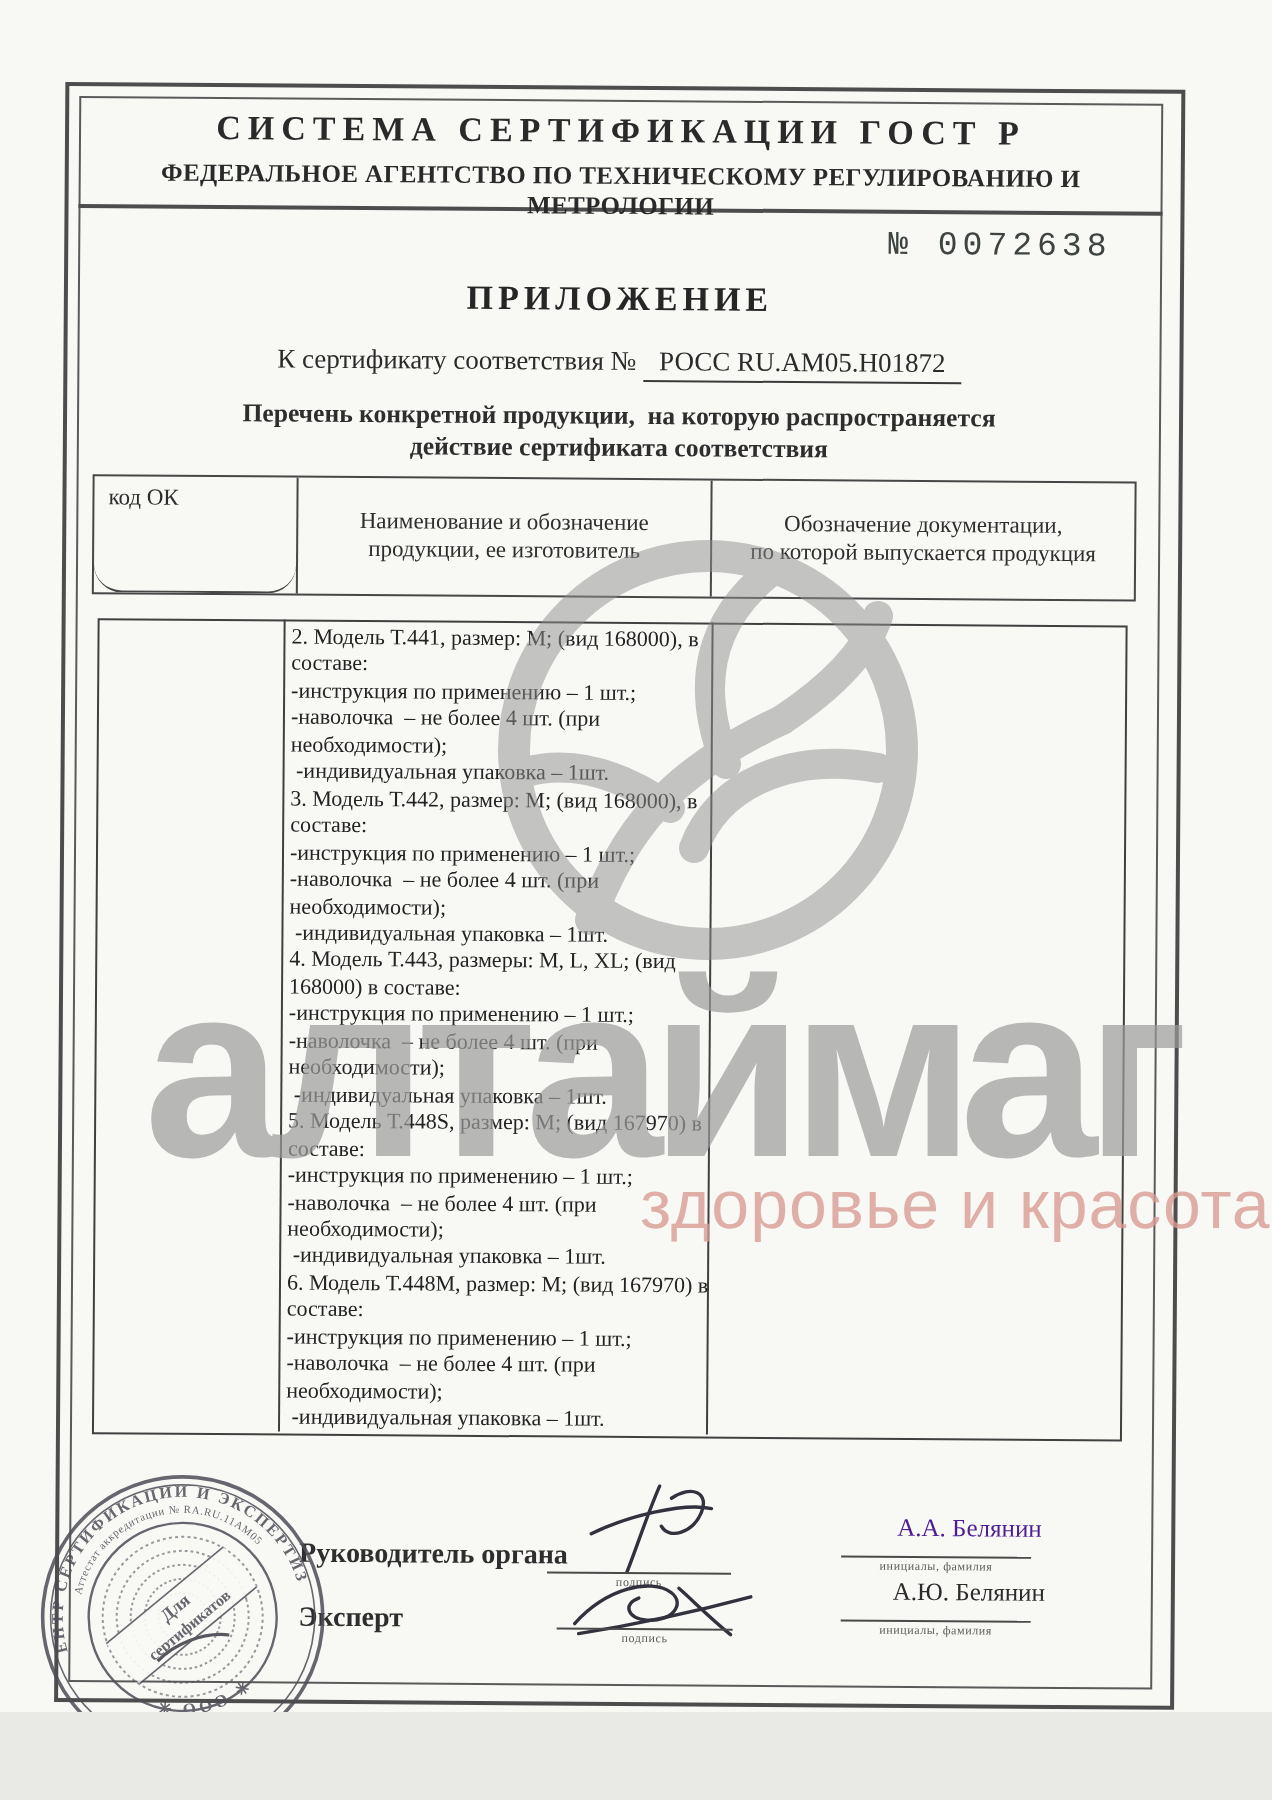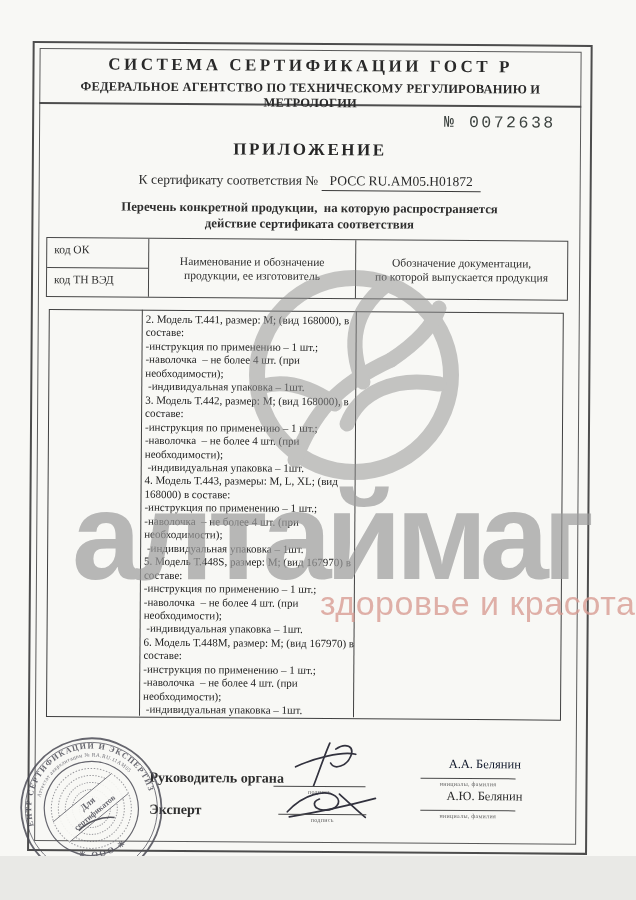--- a/index.html
+++ b/index.html
@@ -24,21 +24,21 @@
             letter-spacing:2.5px;color:#262626;}
   .cert-line{left:37px;top:173px;width:542px;text-align:center;font-size:13.5px;color:#2b2b2b;}
   .cert-num{display:inline-block;border-bottom:1px solid #3a3a3a;padding:0 8px 1px 8px;}
   .subtitle1{left:37px;top:201px;width:542px;text-align:center;font-size:12.8px;font-weight:bold;white-space:pre;}
   .subtitle2{left:37px;top:217px;width:542px;text-align:center;font-size:12.8px;font-weight:bold;}
 
   
   .htable{left:45px;top:239px;width:520px;height:58px;border:1.5px solid #474747;display:flex;}
   .hcol1{width:101px;border-right:1.2px solid #474747;display:flex;flex-direction:column;}
   .hcol1 .cell{flex:1;font-size:11.5px;padding:5px 0 0 7px;}
-  .hcol1 .cell.first{border-bottom:1.2px solid #474747;}
+  .hcol1 .cell.first{border-bottom:1.2px solid #474747;border-radius:14px;}
   .hcol2{width:206px;border-right:1.2px solid #474747;display:flex;flex-direction:column;
          justify-content:center;text-align:center;font-size:11.5px;line-height:14px;}
   .hcol3{flex:1;display:flex;flex-direction:column;justify-content:center;text-align:center;
          font-size:11.5px;line-height:14px;}
 
   
   .ctable{left:48px;top:311px;width:513px;height:406px;border:1.5px solid #404040;}
   .vline1{left:141px;top:311px;height:406px;border-left:1.3px solid #404040;}
   .vline2{left:355px;top:311px;height:406px;border-left:1.3px solid #404040;}
   .plist{left:145px;top:314px;width:208px;font-size:11px;line-height:13.45px;color:#232323;}
@@ -46,21 +46,21 @@
 
   
   .role1{left:152px;top:771px;font-size:14px;font-weight:bold;}
   .role2{left:152px;top:803px;font-size:14px;font-weight:bold;text-align:right;}
   .sigline{border-bottom:1.1px solid #4a4a4a;height:0;}
   .sigline.s1{left:276px;top:786px;width:92px;}
   .sigline.s2{left:281px;top:814px;width:88px;}
   .smallcap{font-size:6px;color:#5d5d5d;text-align:center;letter-spacing:0.3px;}
   .cap-s1{left:276px;top:789px;width:92px;}
   .cap-s2{left:281px;top:817px;width:88px;}
-  .name1{left:451px;top:756px;font-size:12.5px;color:#0f172a;}
+  .name1{left:451px;top:756px;font-size:12.5px;color:#4c1d95;}
   .name2{left:449px;top:788px;font-size:12.5px;color:#2b2b2b;}
   .nameline{border-bottom:1.1px solid #4a4a4a;height:0;}
   .nameline.n1{left:423px;top:777px;width:95px;}
   .nameline.n2{left:423px;top:809px;width:95px;}
   .cap-n1{left:423px;top:780px;width:95px;}
   .cap-n2{left:423px;top:812px;width:95px;}
   .sigsvg{stroke:#32323e;fill:none;stroke-width:1.7;stroke-linecap:round;}
   .sig1{left:288px;top:740px;}
   .sig2{left:284px;top:788px;}
 
@@ -102,21 +102,20 @@
       <span>К сертификату соответствия №</span>
       <span class="cert-num">РОСС RU.АМ05.Н01872</span>
     </div>
 
     <div class="abs subtitle1">Перечень конкретной продукции,  на которую распространяется</div>
     <div class="abs subtitle2">действие сертификата соответствия</div>
 
     <div class="abs htable">
       <div class="hcol1">
         <div class="cell first">код ОК</div>
-        <div class="cell">код ТН ВЭД</div>
       </div>
       <div class="hcol2">
         <div>Наименование и обозначение</div>
         <div>продукции, ее изготовитель</div>
       </div>
       <div class="hcol3">
         <div>Обозначение документации,</div>
         <div>по которой выпускается продукция</div>
       </div>
     </div>

